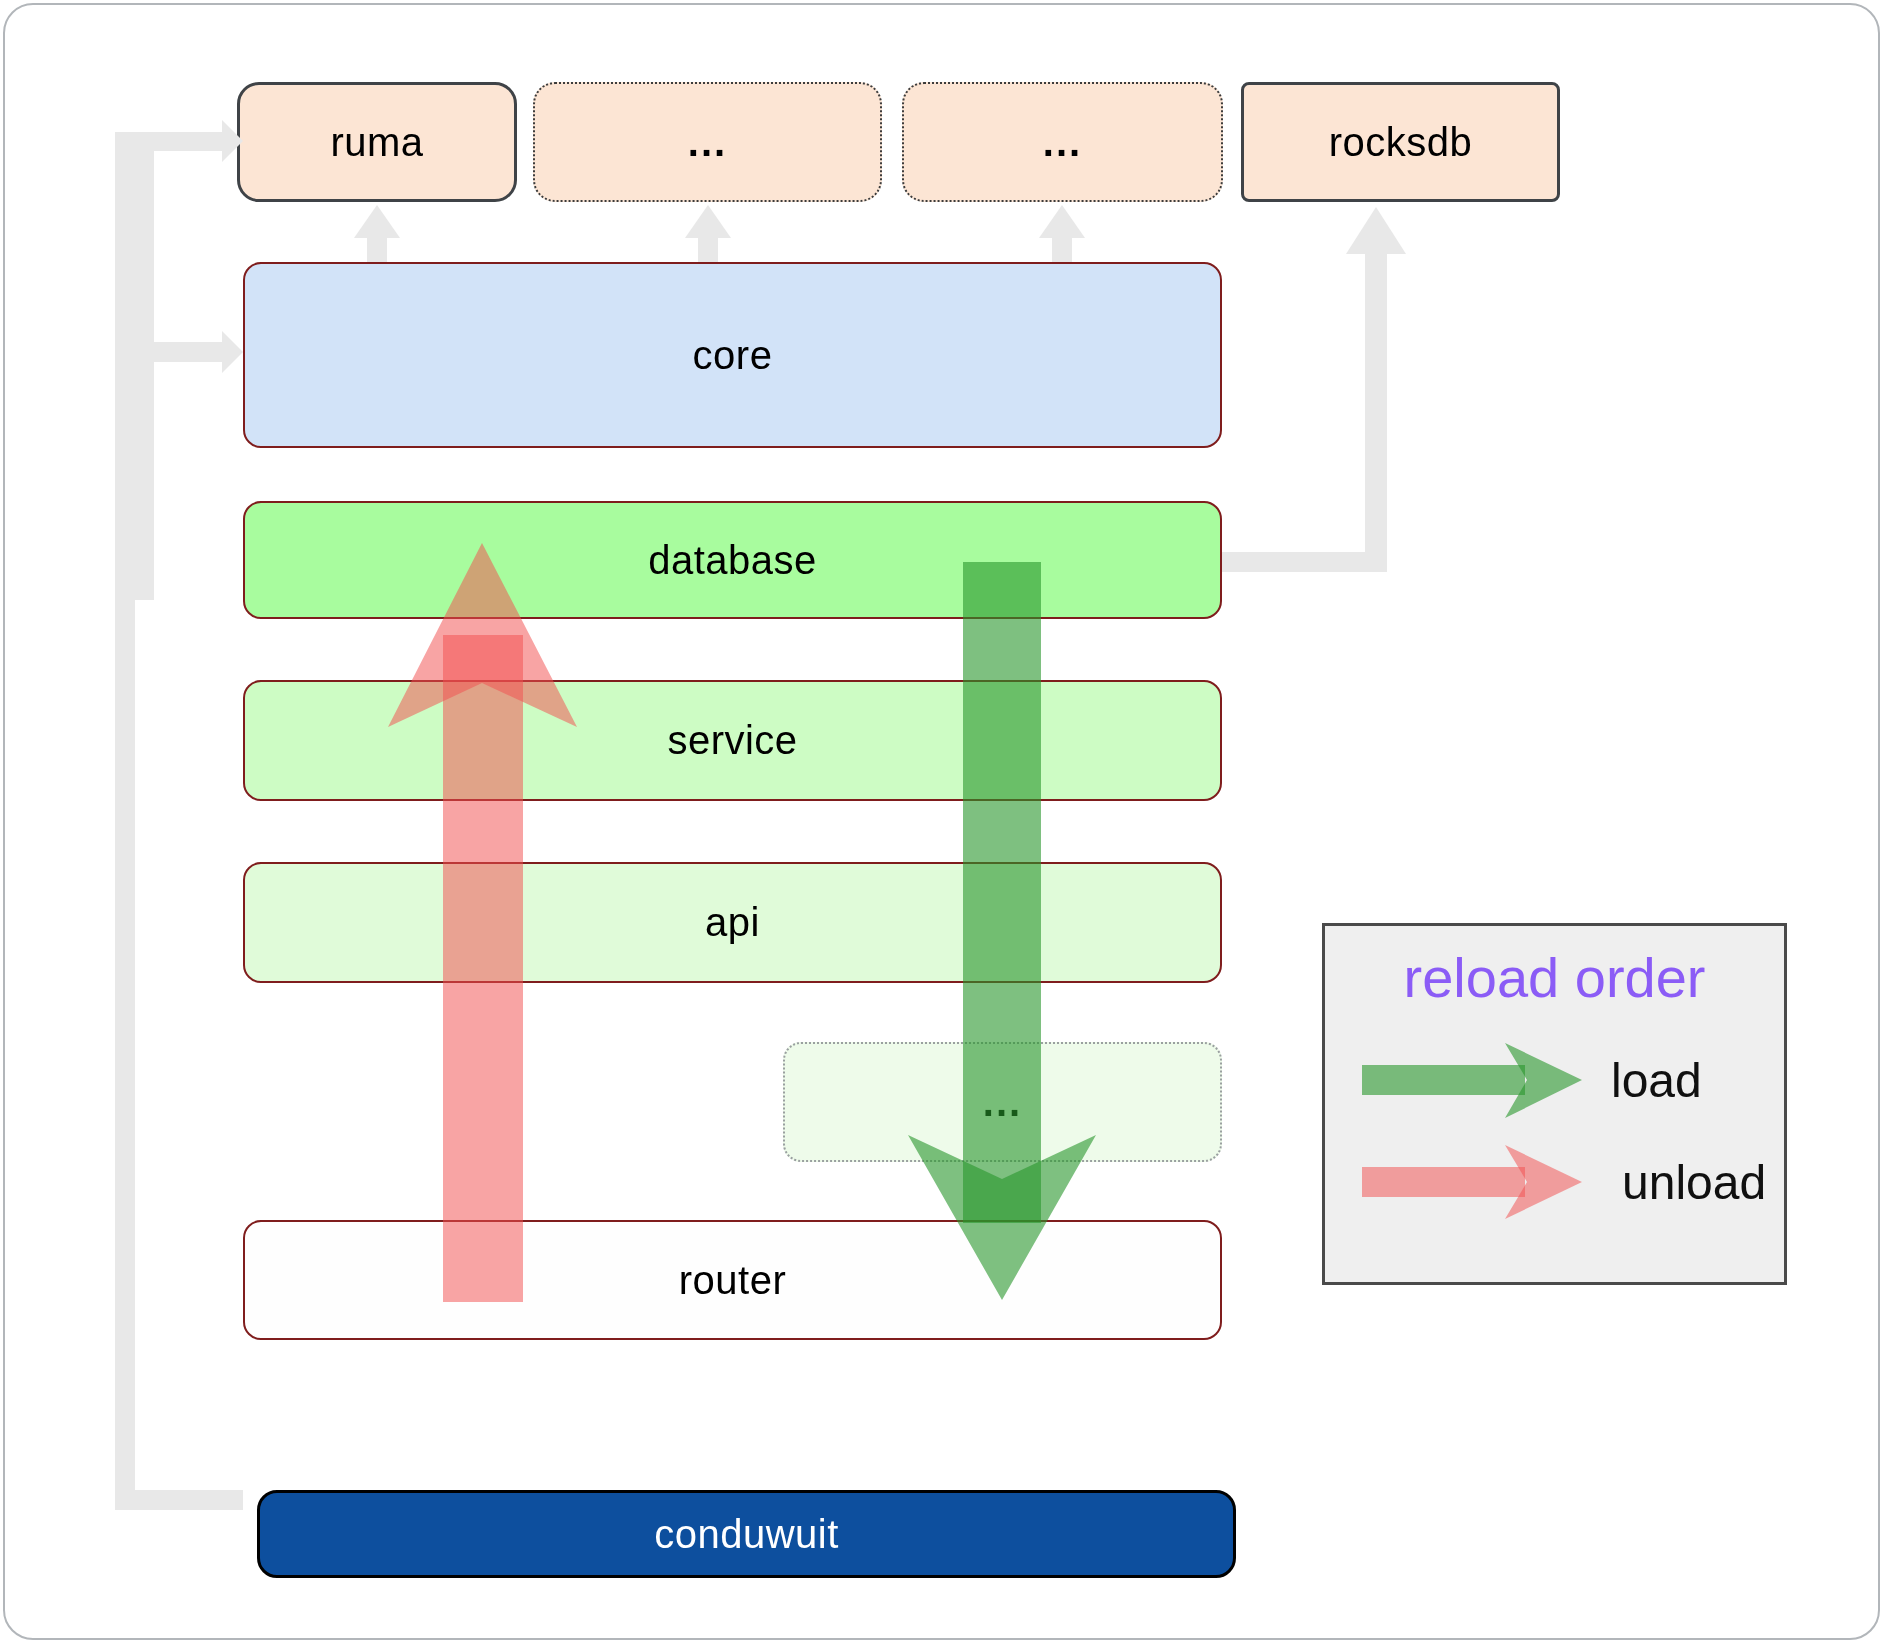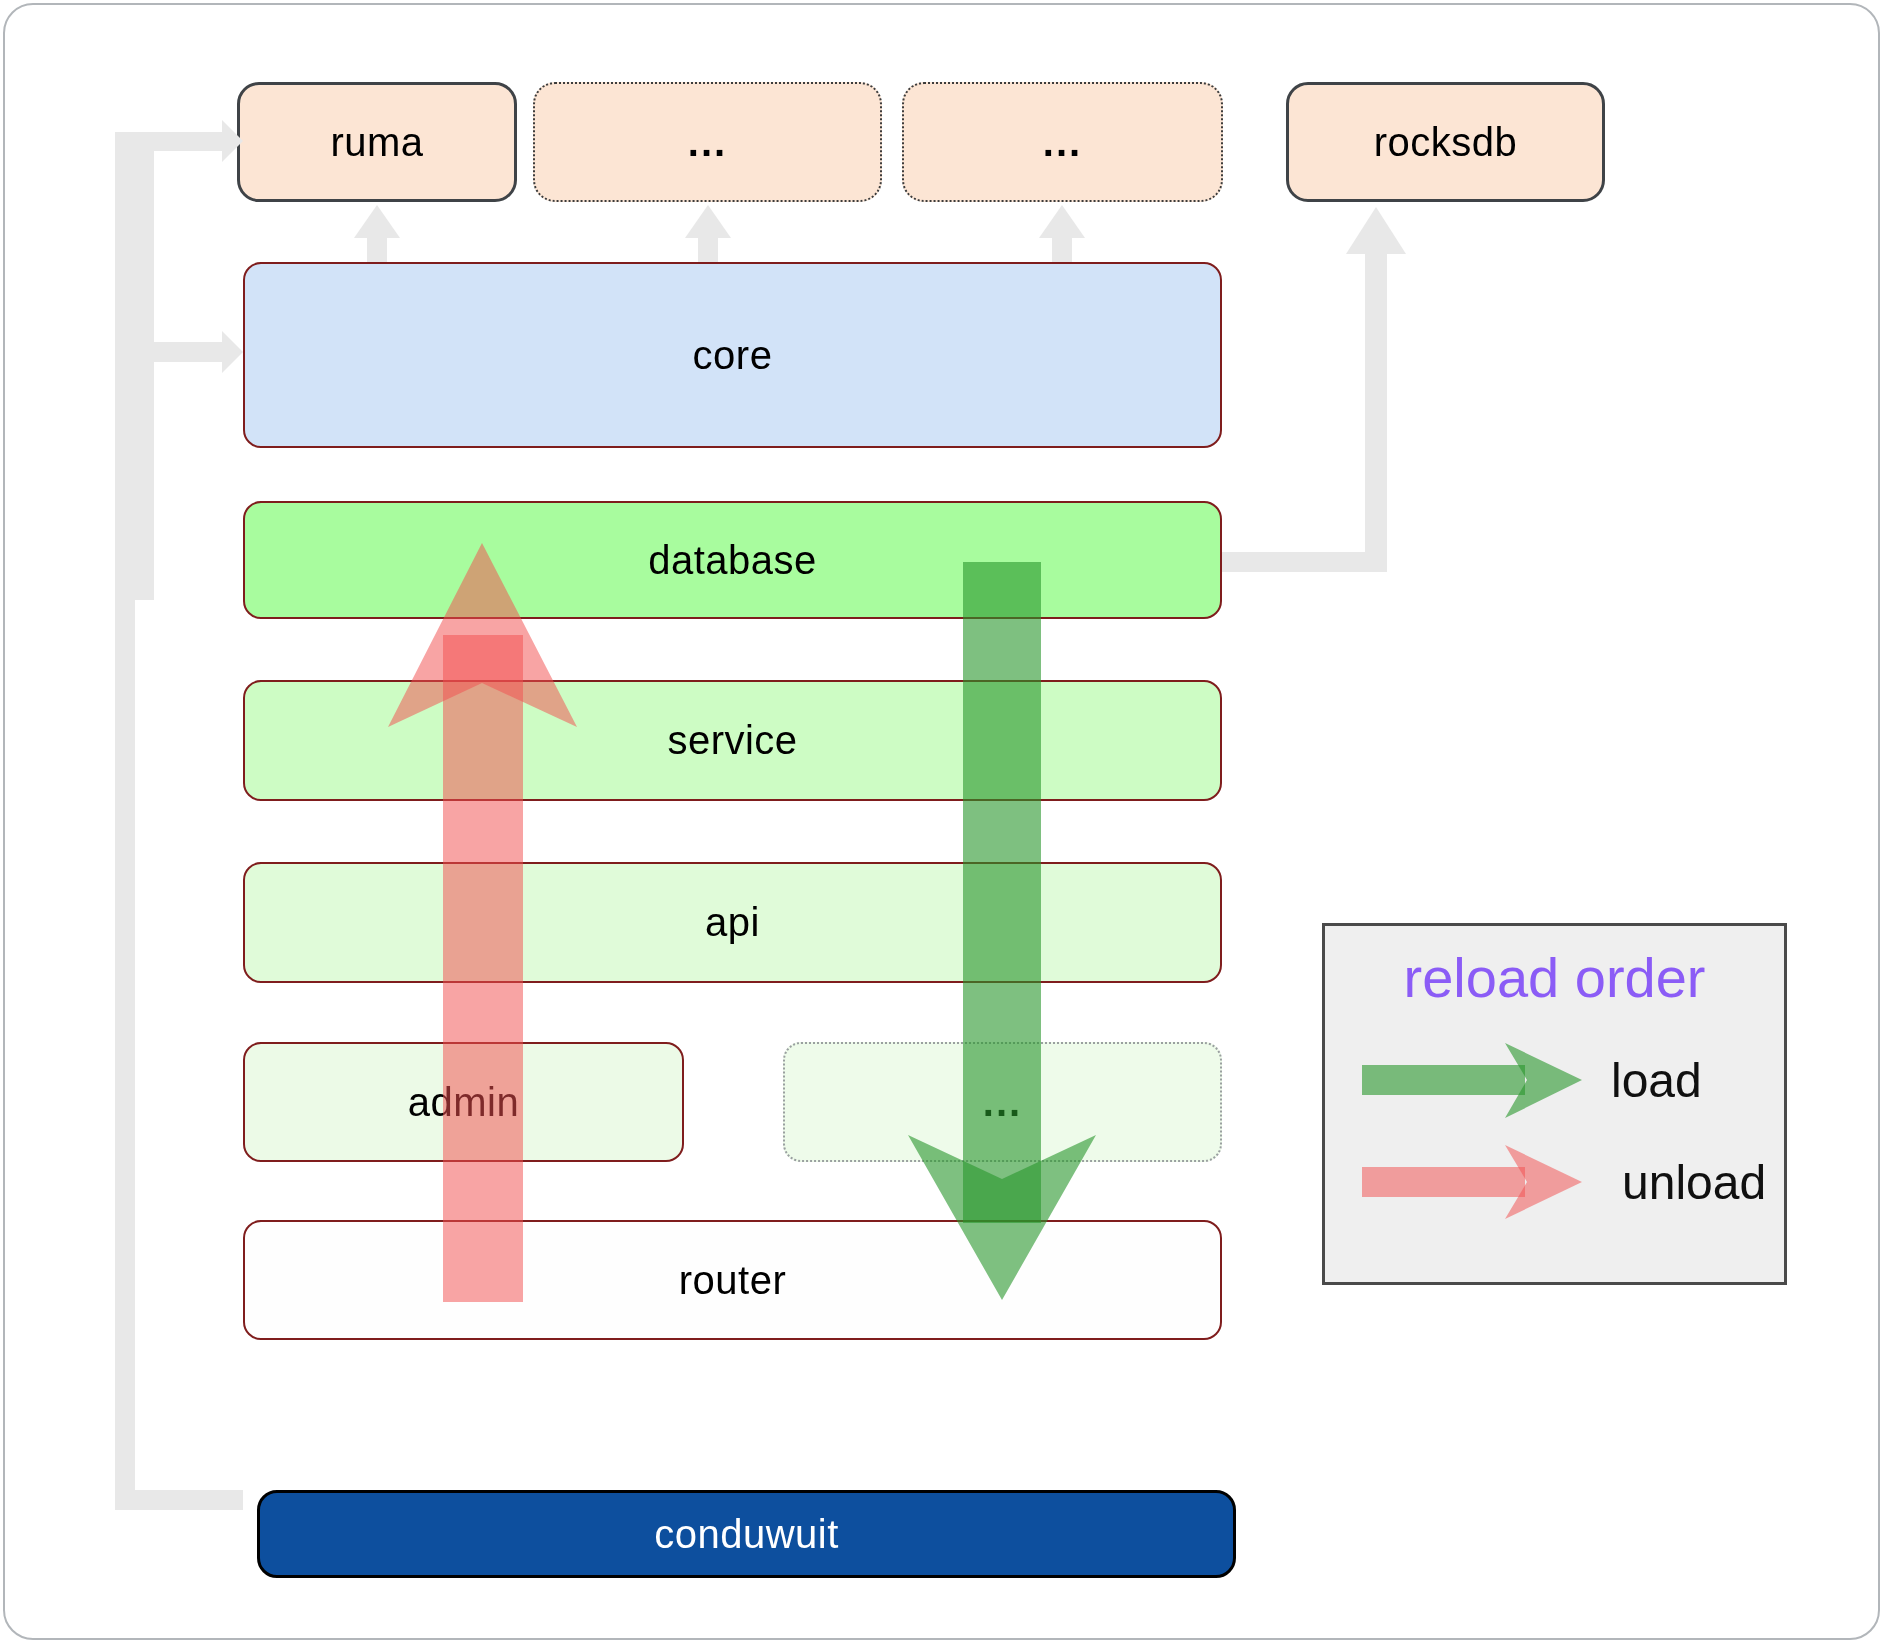--- a/index.html
+++ b/index.html
@@ -35,38 +35,35 @@
 
   <div class="node peach" style="left:237px;top:82px;width:280px;height:120px;">
     <span>ruma</span>
   </div>
   <div class="node peach-dotted" style="left:533px;top:82px;width:349px;height:120px;">
     <span class="ellipsis">...</span>
   </div>
   <div class="node peach-dotted" style="left:902px;top:82px;width:321px;height:120px;">
     <span class="ellipsis">...</span>
   </div>
-  <div class="node peach" style="left:1286px;top:82px;width:319px;height:120px;">
+  <div class="node peach" style="left:1241px;top:82px;width:319px;height:120px;border-radius:8px;">
     <span>rocksdb</span>
   </div>
 
   <div class="node row core" style="left:243px;top:262px;width:979px;height:186px;">
     <span>core</span>
   </div>
   <div class="node row database" style="left:243px;top:501px;width:979px;height:118px;">
     <span>database</span>
   </div>
   <div class="node row service" style="left:243px;top:680px;width:979px;height:121px;">
     <span>service</span>
   </div>
   <div class="node row api" style="left:243px;top:862px;width:979px;height:121px;">
     <span>api</span>
-  </div>
-  <div class="node row admin" style="left:243px;top:1042px;width:441px;height:120px;">
-    <span>admin</span>
   </div>
   <div class="node dots-row" style="left:783px;top:1042px;width:439px;height:120px;">
     <span class="ellipsis">...</span>
   </div>
   <div class="node row router" style="left:243px;top:1220px;width:979px;height:120px;">
     <span>router</span>
   </div>
   <div class="node conduwuit" style="left:257px;top:1442px;width:979px;height:88px;margin-top:48px;">
     <span>conduwuit</span>
   </div>

